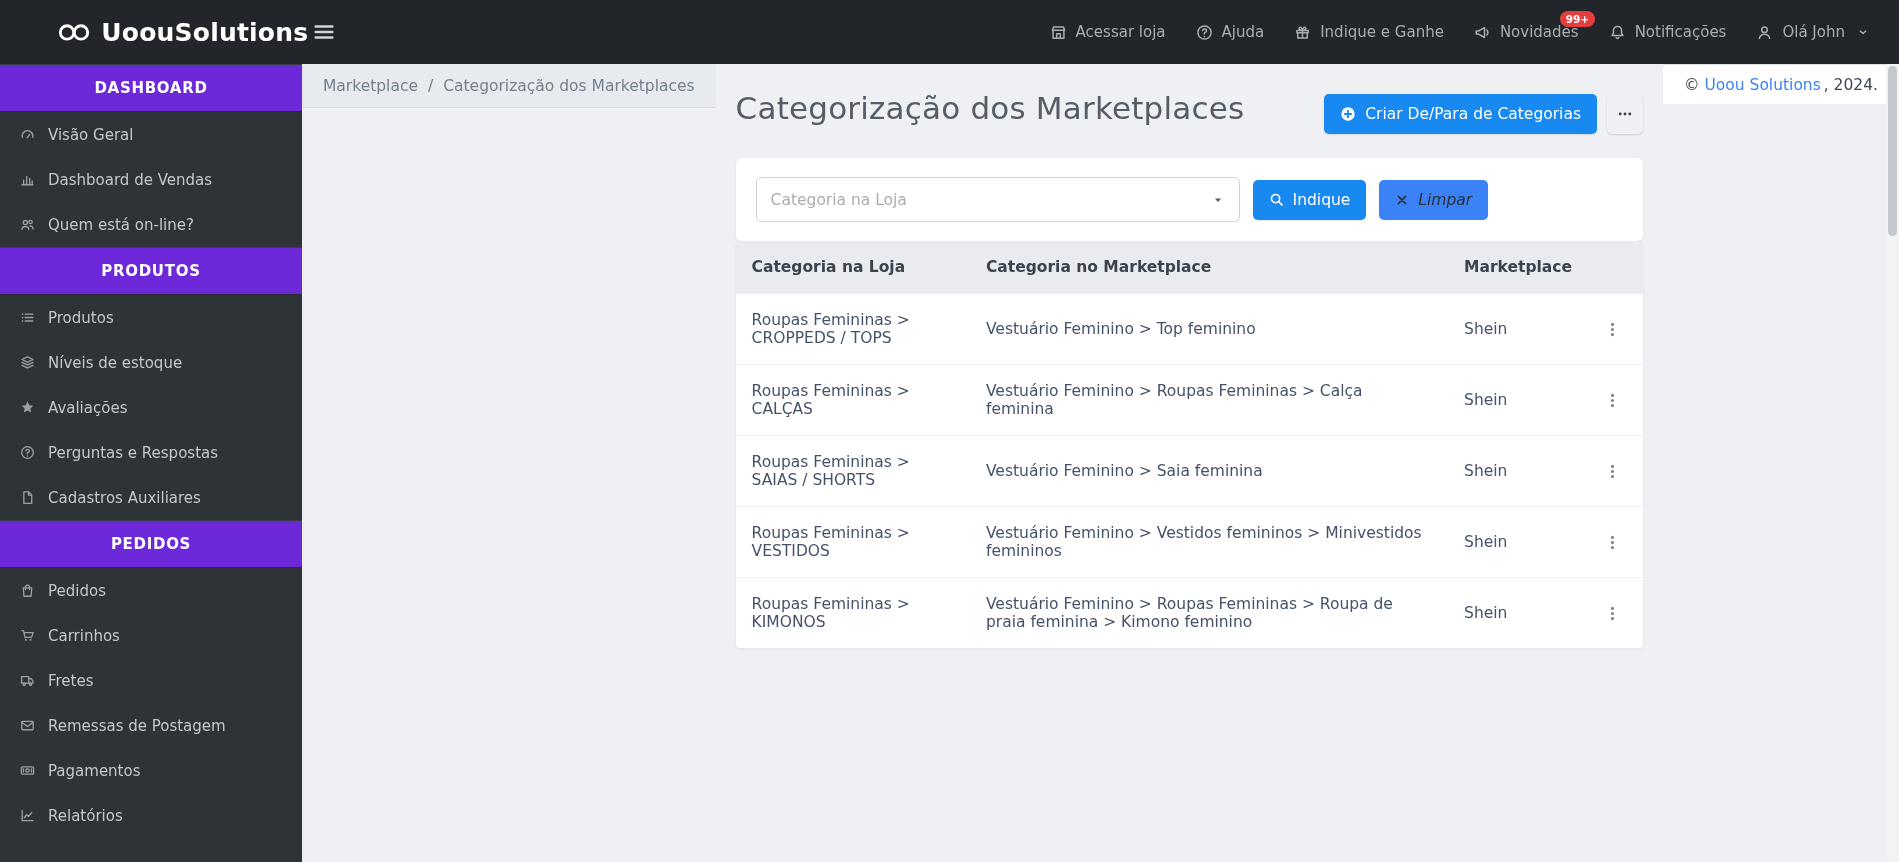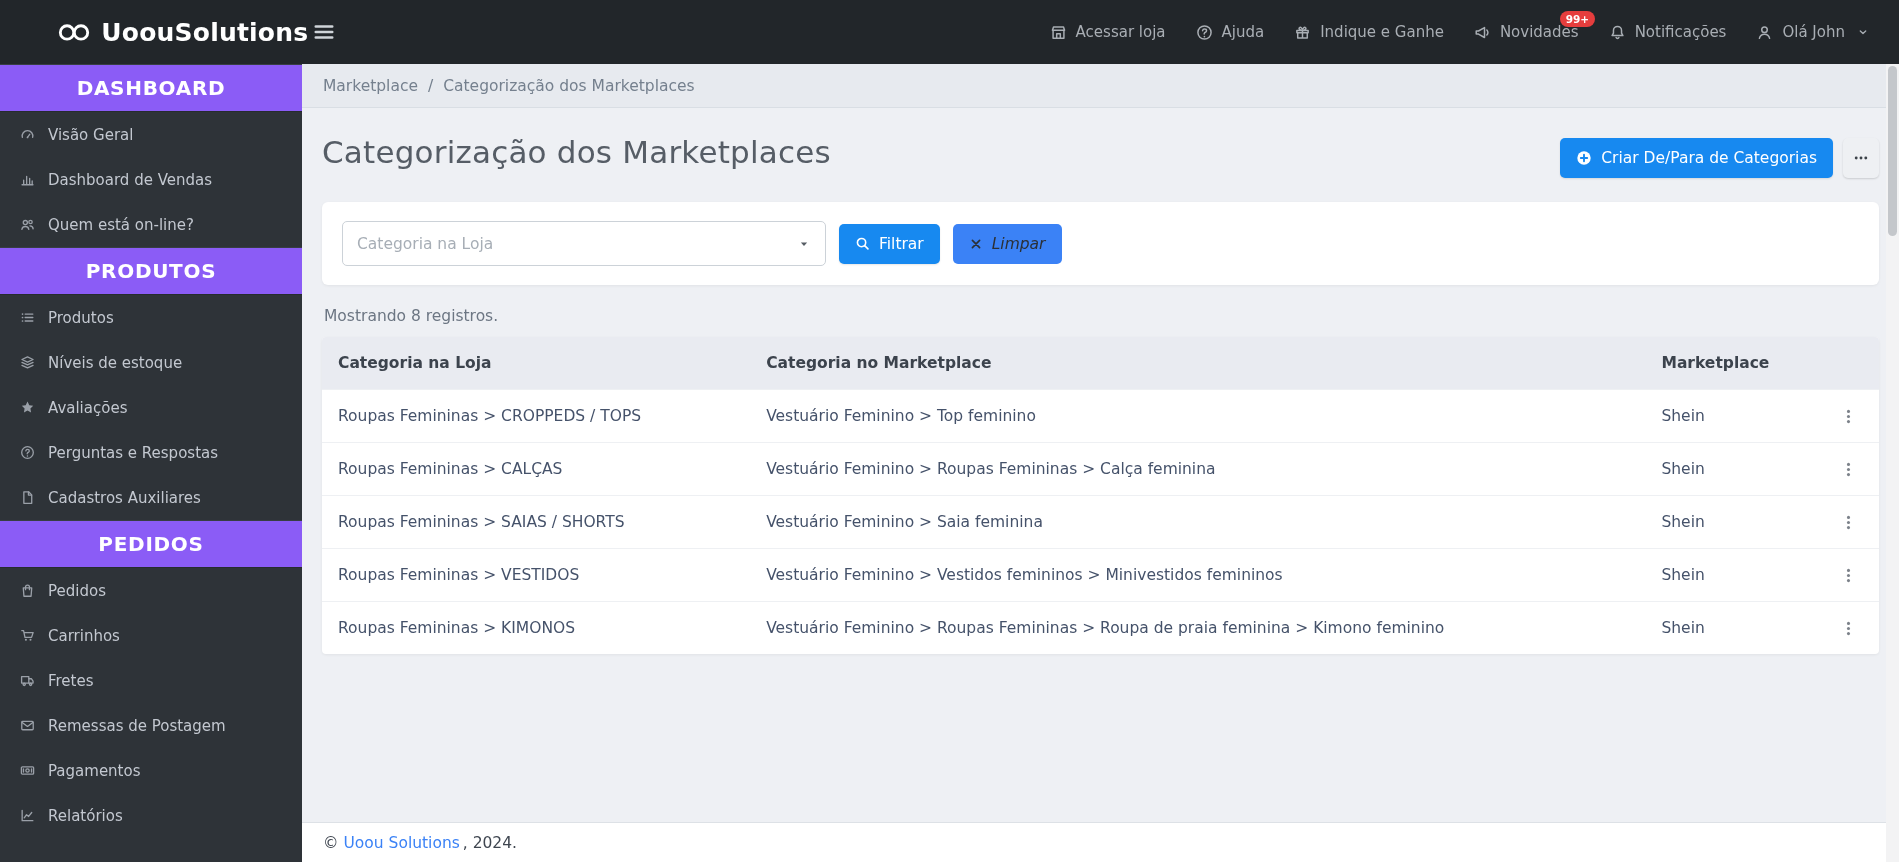--- a/index.html
+++ b/index.html
@@ -16,25 +16,25 @@
   .hamburger { background:none; border:none; color:#cfd4d9; font-size:24px; cursor:pointer; display:flex; padding:6px 8px; }
   .top-nav { margin-left:auto; display:flex; align-items:center; gap:30px; padding-right:30px; }
   .top-item { display:flex; align-items:center; gap:9px; color:#a9aeb4; cursor:pointer; position:relative; text-decoration:none; white-space:nowrap; font-size:15px; }
   .ti-ico { font-size:17px; display:flex; }
   .chev { font-size:12px; margin-left:3px; }
   .badge { position:absolute; top:-12px; right:-16px; background:#e53d3d; color:#fff; font-size:10.5px; font-weight:700; border-radius:9px; padding:2.5px 5.5px; line-height:1; }
   
   .layout { display:flex; height:798px; }
   
   .sidebar { width:302px; flex-shrink:0; background:#2e3338; overflow:hidden; }
-  .sb-header { height:48px; display:flex; align-items:center; justify-content:center; color:#fff; font-weight:700; font-size:20px; letter-spacing:.7px; background:#8b5cf6; border-top:1px solid #383e44; border-bottom:1px solid #272b2f; }
+  .sb-header { height:48px; display:flex; align-items:center; justify-content:center; color:#fff; font-weight:700; font-size:15px; letter-spacing:.7px; background:#6d28d9; border-top:1px solid #383e44; border-bottom:1px solid #272b2f; }
   .sb-item { height:45px; display:flex; align-items:center; gap:11px; padding:0 18px; color:#c3c8d0; font-size:15px; text-decoration:none; cursor:pointer; }
   .sb-ico { font-size:15px; color:#9aa0a8; display:flex; width:19px; justify-content:center; }
   
-  .main { flex:1; display:flex; flex-direction:column; min-width:0; }
+  .main { flex:1; display:flex; min-width:0; }
   .breadcrumb-bar { height:44px; flex-shrink:0; background:#e7eaef; border-bottom:1px solid #d9dee4; display:flex; align-items:center; padding:0 21px; gap:10px; font-size:15.5px; color:#75808e; }
   .breadcrumb-bar a { color:#75808e; text-decoration:none; cursor:pointer; }
   .content { flex:1; padding:0 20px; overflow:hidden; }
   .page-head { display:flex; align-items:flex-start; justify-content:space-between; margin-top:26px; margin-bottom:24px; }
   h1 { font-size:31px; font-weight:400; color:#565d66; letter-spacing:.2px; }
   .head-actions { display:flex; gap:10px; align-items:center; margin-top:4px; }
   .btn { display:inline-flex; align-items:center; gap:9px; border:none; border-radius:5px; font-size:15.5px; cursor:pointer; font-family:inherit; white-space:nowrap; }
   .btn-primary { background:#1789f0; color:#fff; padding:11px 16px; box-shadow:0 1px 2px rgba(0,0,0,.10); }
   .btn-more { background:#eef0f3; color:#3c4249; padding:12px 10px; font-size:16px; box-shadow:0 1px 2px rgba(0,0,0,.15); }
   .btn-light { background:#3b82f6; color:#2b3036; padding:11px 16px;font-style:italic; }
@@ -326,33 +326,32 @@
               </svg>
             </span>
         </div>
         <button class="btn btn-primary">
           <span style="display:flex;font-size:15px">
               <svg viewBox="0 0 16 16" width="1em" height="1em" fill="none" stroke="currentColor" stroke-width="1.4" stroke-linecap="round" stroke-linejoin="round" style="display:block">
                 <circle stroke-width="1.7" cx="7" cy="7" r="4.4"></circle>
                 <path stroke-width="1.7" d="M10.3 10.3L13.8 13.8"></path>
               </svg>
             </span>
-          <span>Filtrar</span>
+          <span>Indique</span>
         </button>
         <button class="btn btn-light">
           <span style="display:flex;font-size:14px">
               <svg viewBox="0 0 16 16" width="1em" height="1em" fill="none" stroke="currentColor" stroke-width="1.4" stroke-linecap="round" stroke-linejoin="round" style="display:block">
                 <path stroke-width="1.9" d="M3.9 3.9l8.2 8.2M12.1 3.9l-8.2 8.2"></path>
               </svg>
             </span>
           <span>Limpar</span>
         </button>
       </div>
 
-      <div class="summary">Mostrando 8 registros.</div>
 
       <div class="card table-card">
         <table>
           <colgroup>
             <col style="width:27.5%">
               <col style="width:57.5%">
               <col style="width:11%">
               <col style="width:4%">
           </colgroup>
           <thead>

